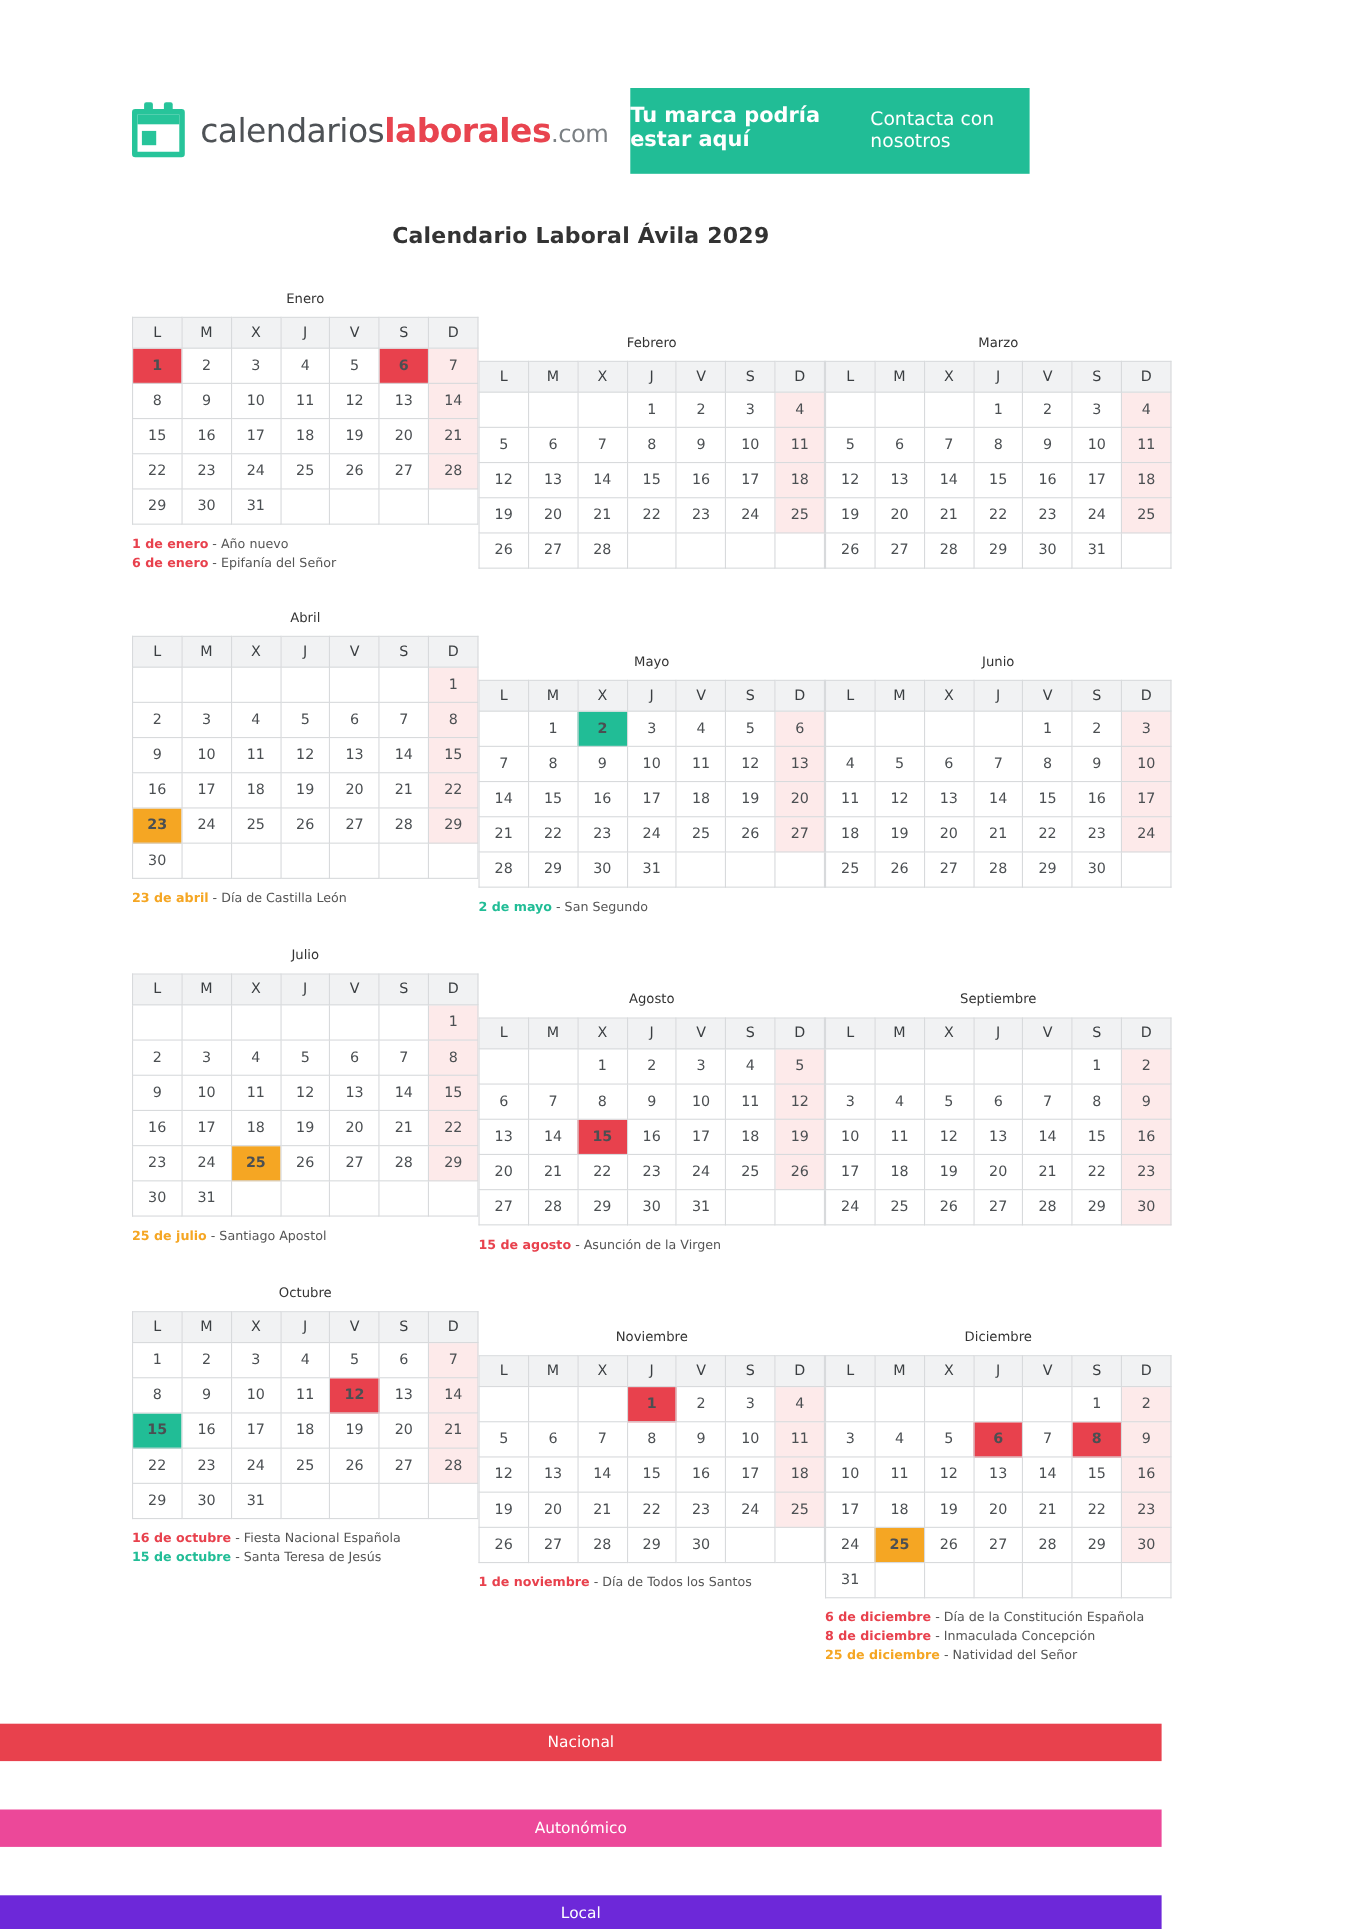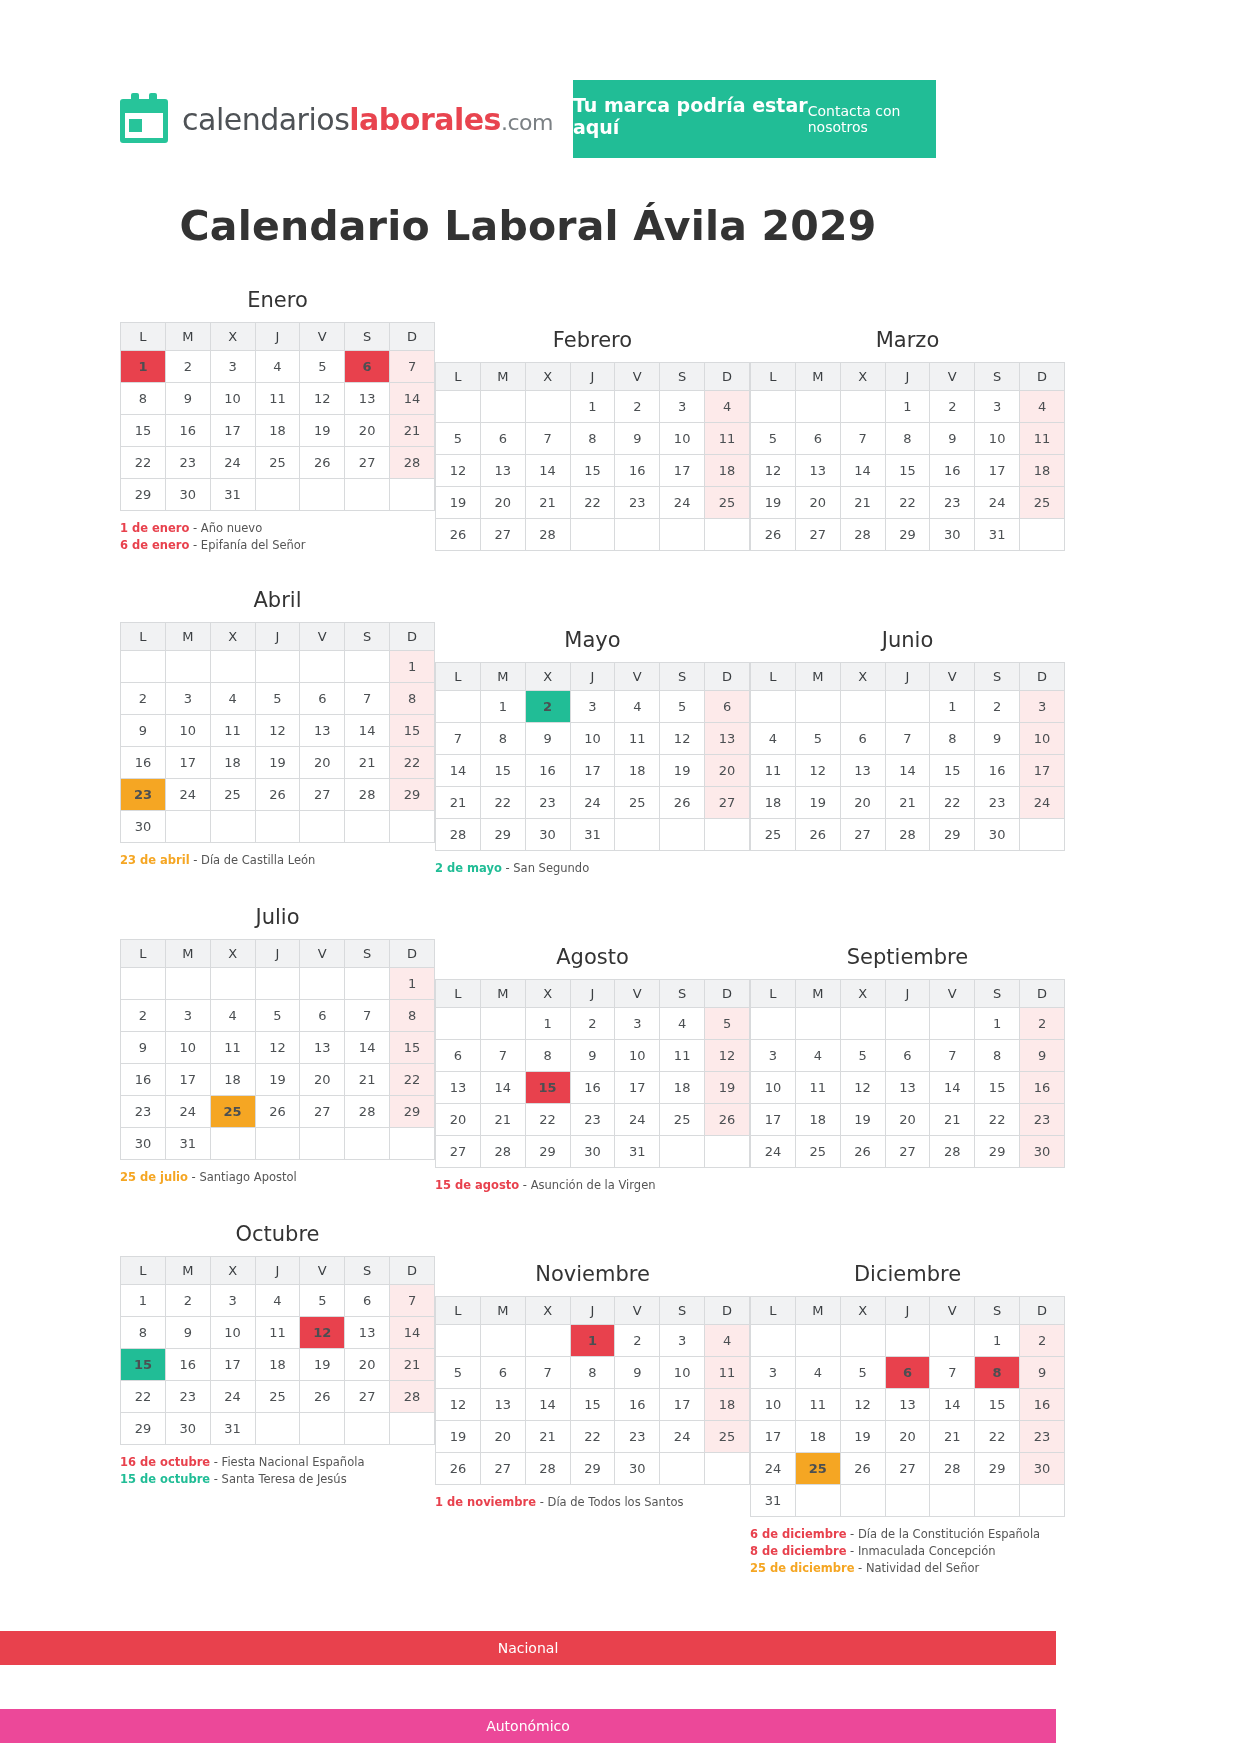--- a/index.html
+++ b/index.html
@@ -89,27 +89,27 @@
     justify-content: center;
     padding: 14px 0;
     box-sizing: border-box;
   }
   .banner .b1 {
     font-size: 19px;
     font-weight: bold;
     margin-bottom: 6px;
   }
   .banner .b2 {
-    font-size: 14px;
+    font-size: 17px;
   }
 
   
   .page-title {
     text-align: center;
-    font-size: 41px;
+    font-size: 20px;
     font-weight: bold;
     color: #333333;
     margin-top: 44px;
     letter-spacing: 0.2px;
   }
 
   
   .months {
     margin-top: 38px;
     padding: 0 120px;
@@ -122,21 +122,21 @@
   .month-cell {
     width: 333px;
     box-sizing: border-box;
     padding-right: 0;
   }
   .month-cell + .month-cell { margin-left: 0; margin-top: 40px; }
   .month-inner { width: 315px; }
 
   .month-name {
     text-align: center;
-    font-size: 21px;
+    font-size: 12px;
     color: #333;
     margin-bottom: 10px;
     width: 315px;
   }
   table.cal {
     border-collapse: collapse;
     width: 315px;
     table-layout: fixed;
     background: #fff;
   }

